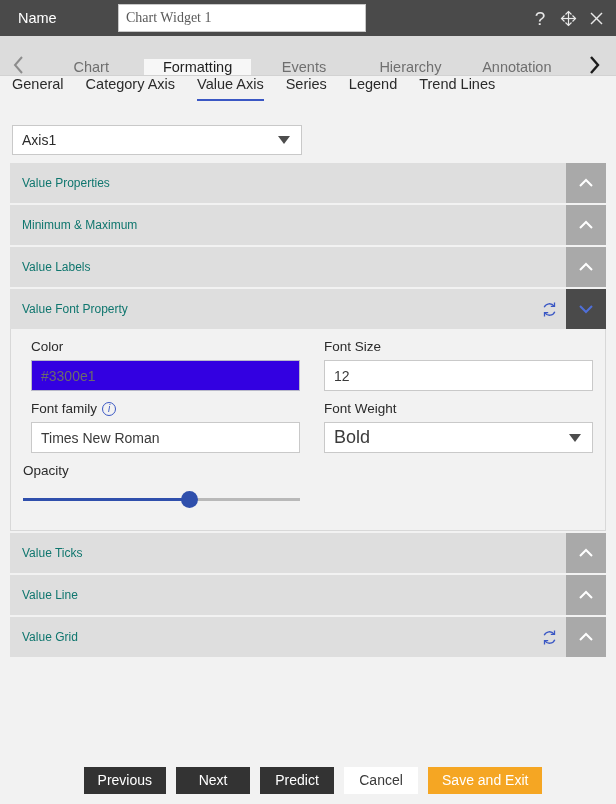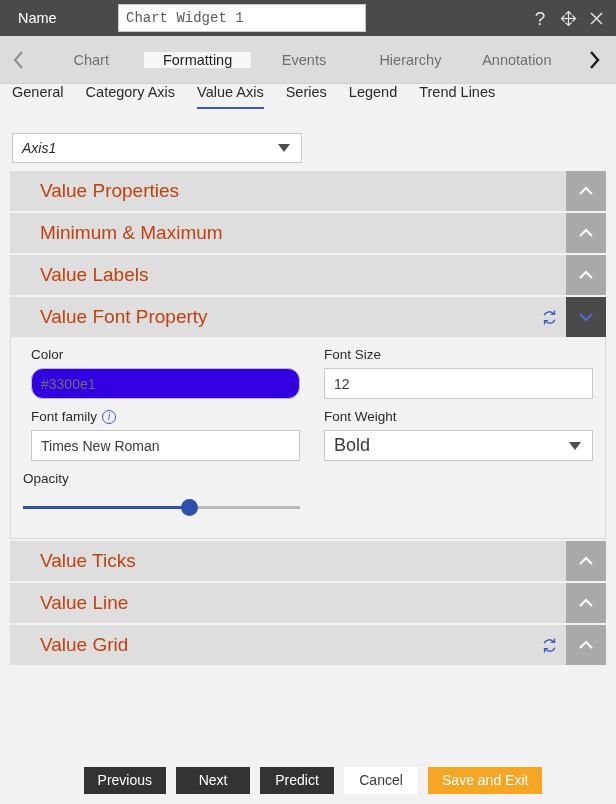--- a/index.html
+++ b/index.html
@@ -27,45 +27,45 @@
     flex: 0 0 auto;
   }
   .titlebar .name-input {
     flex: 0 0 auto;
     width: 248px;
     height: 28px;
     background: #ffffff;
     border: 1px solid #c8c8c8;
     color: #5a5a5a;
     font-size: 14px;
-    font-family: Liberation Mono, monospace;
+    font-family: Liberation Serif, serif;
     padding: 0 7px;
     line-height: 26px;
     outline: none;
   }
   .titlebar .spacer { flex: 1 1 auto; }
   .titlebar .win-btn {
     color: #e8e8e8;
     font-size: 19px;
     line-height: 1;
     margin-left: 8px;
     display: flex;
     align-items: center;
     justify-content: center;
     width: 20px; height: 26px;
     cursor: pointer;
   }
   .titlebar .win-btn svg { display: block; }
 
   
   .tabbar {
-    height: 48px;
+    height: 40px;
     background: #dcdcdc;
     display: flex;
-    align-items: center;
+    align-items: flex-end;
     border-bottom: 1px solid #d2d2d2;
   }
   .tab-arrow {
     width: 38px;
     display: flex;
     align-items: center;
     justify-content: center;
     cursor: pointer;
     flex: 0 0 auto;
   }
@@ -120,21 +120,20 @@
     width: 290px;
     height: 30px;
     background: #ffffff;
     border: 1px solid #c9c9c9;
     display: flex;
     align-items: center;
     padding: 0 9px;
     font-size: 14px;
     color: #2b2b2b;
     cursor: pointer;
-    font-style: italic;
   }
   .caret-down {
     position: absolute;
     right: 11px; top: 50%;
     transform: translateY(-50%);
     width: 0; height: 0;
     border-left: 6px solid transparent;
     border-right: 6px solid transparent;
     border-top: 8px solid #4d4d4d;
   }
@@ -144,23 +143,23 @@
   .acc-item { margin-bottom: 2px; }
   .acc-header {
     height: 40px;
     background: #dedede;
     display: flex;
     align-items: center;
     cursor: pointer;
   }
   .acc-title {
     flex: 1 1 auto;
-    font-size: 19px;
-    color: #c2410c;
-    padding-left: 30px;
+    font-size: 12px;
+    color: #0f766e;
+    padding-left: 12px;
   }
   .acc-refresh {
     width: 34px;
     display: flex;
     align-items: center;
     justify-content: center;
     cursor: pointer;
     flex: 0 0 auto;
   }
   .acc-toggle {
@@ -444,21 +443,21 @@
         <svg width="16" height="10" viewBox="0 0 16 10" fill="none" stroke="#4f6fd8" stroke-width="2">
           <polyline points="2,2 8,8 14,2"></polyline>
         </svg>
       </div>
     </div>
     <div class="acc-body">
 
       <div class="form-row">
         <div class="form-col">
           <div class="field-label">Color</div>
-          <input class="color-input" type="text" id="color-input" value="#3300e1" style="background: rgb(51, 0, 225); border-radius: 12px;">
+          <input class="color-input" type="text" id="color-input" value="#3300e1" style="background: rgb(51, 0, 225);">
         </div>
         <div class="form-col">
           <div class="field-label">Font Size</div>
           <input class="text-input" type="text" value="12" style="">
         </div>
       </div>
 
       <div class="form-row">
         <div class="form-col">
           <div class="field-label">

